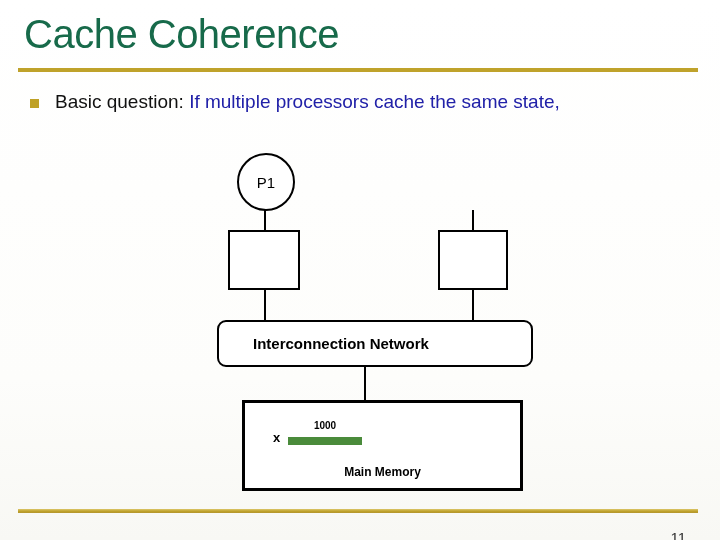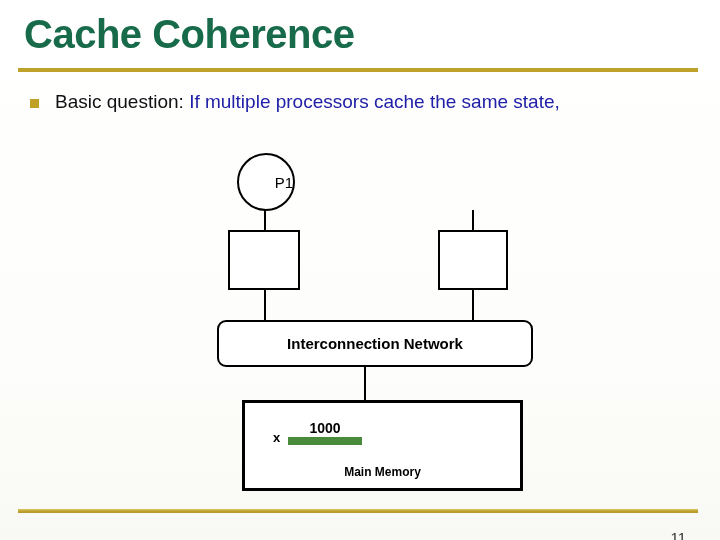--- a/index.html
+++ b/index.html
@@ -19,21 +19,21 @@
     overflow: hidden;
     background: linear-gradient(180deg, #ffffff 0%, #fdfdfb 70%, #f8f8f4 100%);
     font-family: "Liberation Sans", sans-serif;
     color: var(--ink);
   }
   .slide-title {
     position: absolute;
     left: 24px;
     top: 12px;
     font-size: 40px;
-    font-weight: 700;
+    font-weight: 400;
     letter-spacing: -0.5px;
     color: var(--title-green);
     white-space: nowrap;
   }
   .title-rule {
     position: absolute;
     left: 18px;
     top: 68px;
     width: 680px;
     height: 4px;
@@ -70,21 +70,21 @@
   .proc-circle {
     position: absolute;
     width: 58px;
     height: 58px;
     top: 153px;
     border: 2px solid var(--ink);
     border-radius: 50%;
     background: #ffffff;
     display: flex;
     align-items: center;
-    justify-content: flex-end;
+    justify-content: center;
     font-size: 15px;
   }
   .proc-p1 { left: 237px; }
   .proc-p2 { left: 445px; }
   .cache-box {
     position: absolute;
     top: 230px;
     width: 72px;
     height: 60px;
     border: 2px solid var(--ink);
@@ -106,23 +106,24 @@
     position: absolute;
     left: 217px;
     top: 320px;
     width: 316px;
     height: 47px;
     border: 2px solid var(--ink);
     border-radius: 9px;
     background: #ffffff;
     display: flex;
     align-items: center;
-    justify-content: center;
+    justify-content: flex-start;
     font-size: 15px;
     font-weight: 700;
+    padding-left: 34px;
   }
   .memory-box {
     position: absolute;
     left: 242px;
     top: 400px;
     width: 281px;
     height: 91px;
     border: 3px solid var(--ink);
     background: #ffffff;
   }
@@ -132,21 +133,21 @@
     top: 27px;
     font-size: 13px;
     font-weight: 700;
   }
   .mem-value {
     position: absolute;
     left: 43px;
     top: 17px;
     width: 74px;
     text-align: center;
-    font-size: 14px;
+    font-size: 10px;
     font-weight: 700;
   }
   .mem-bar {
     position: absolute;
     left: 43px;
     top: 34px;
     width: 74px;
     height: 8px;
     background: var(--memory-bar-green);
   }

